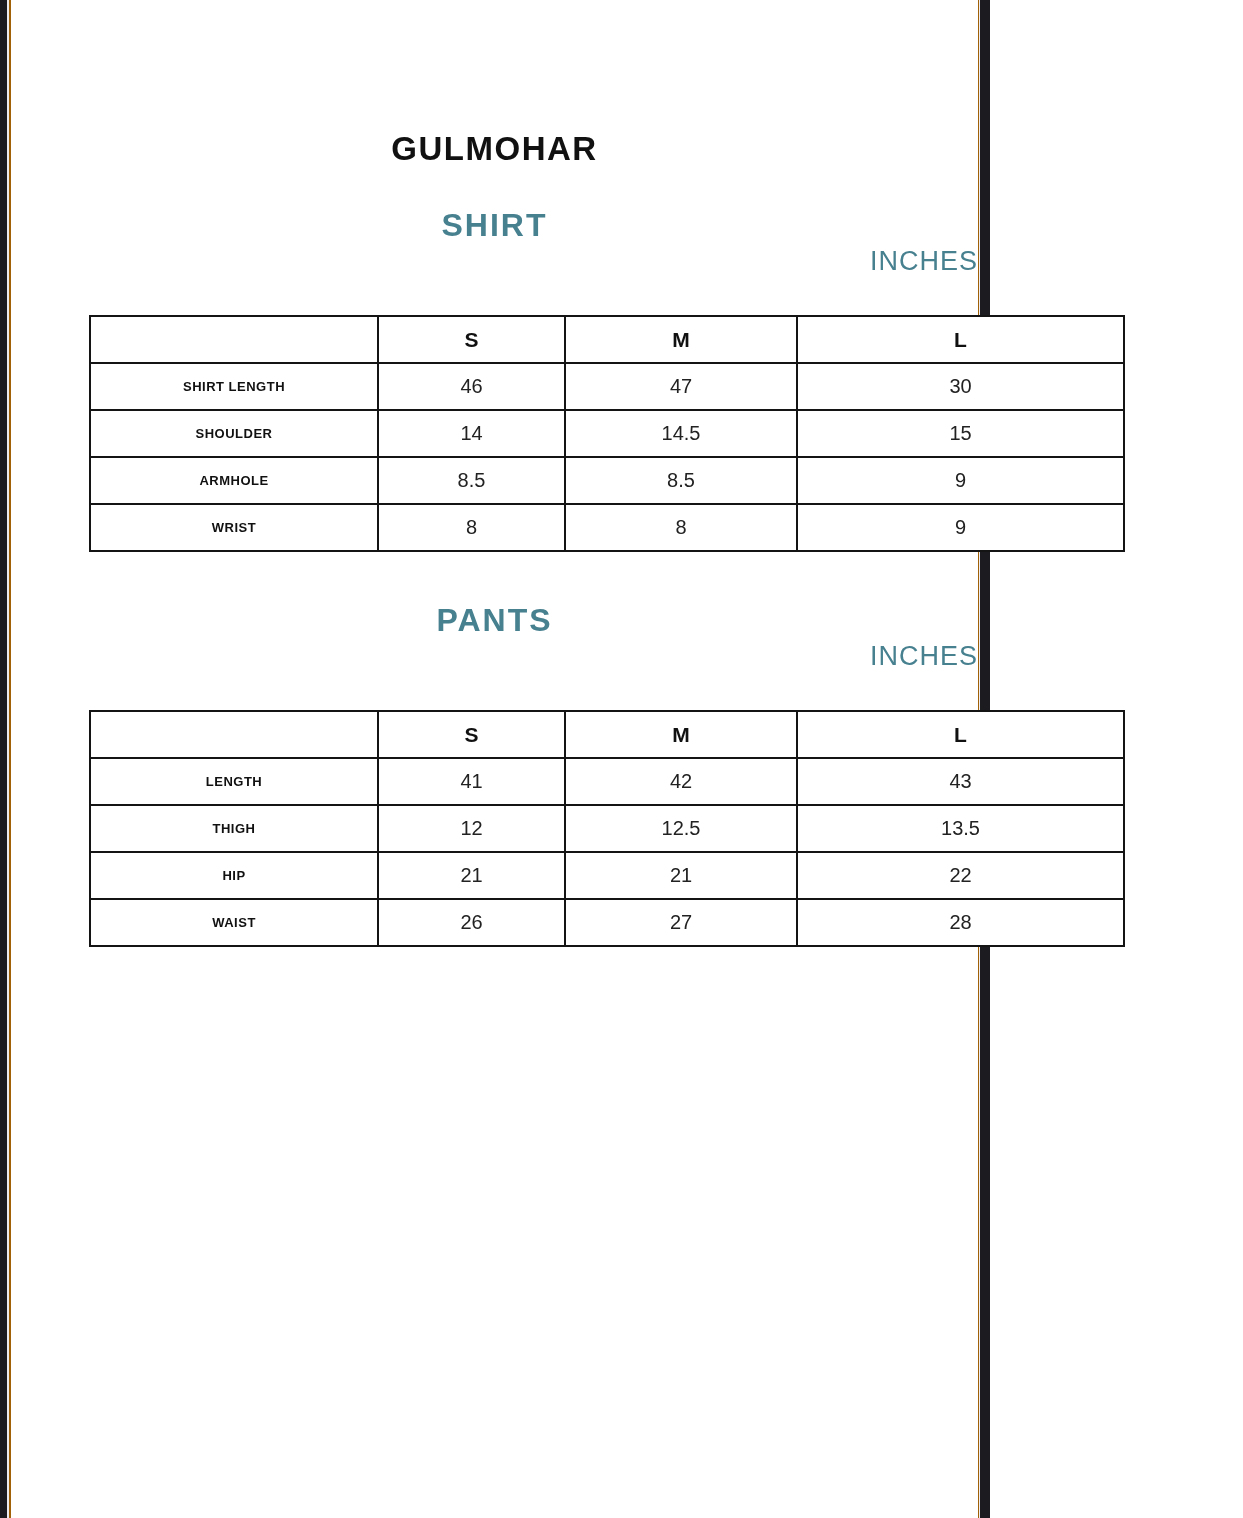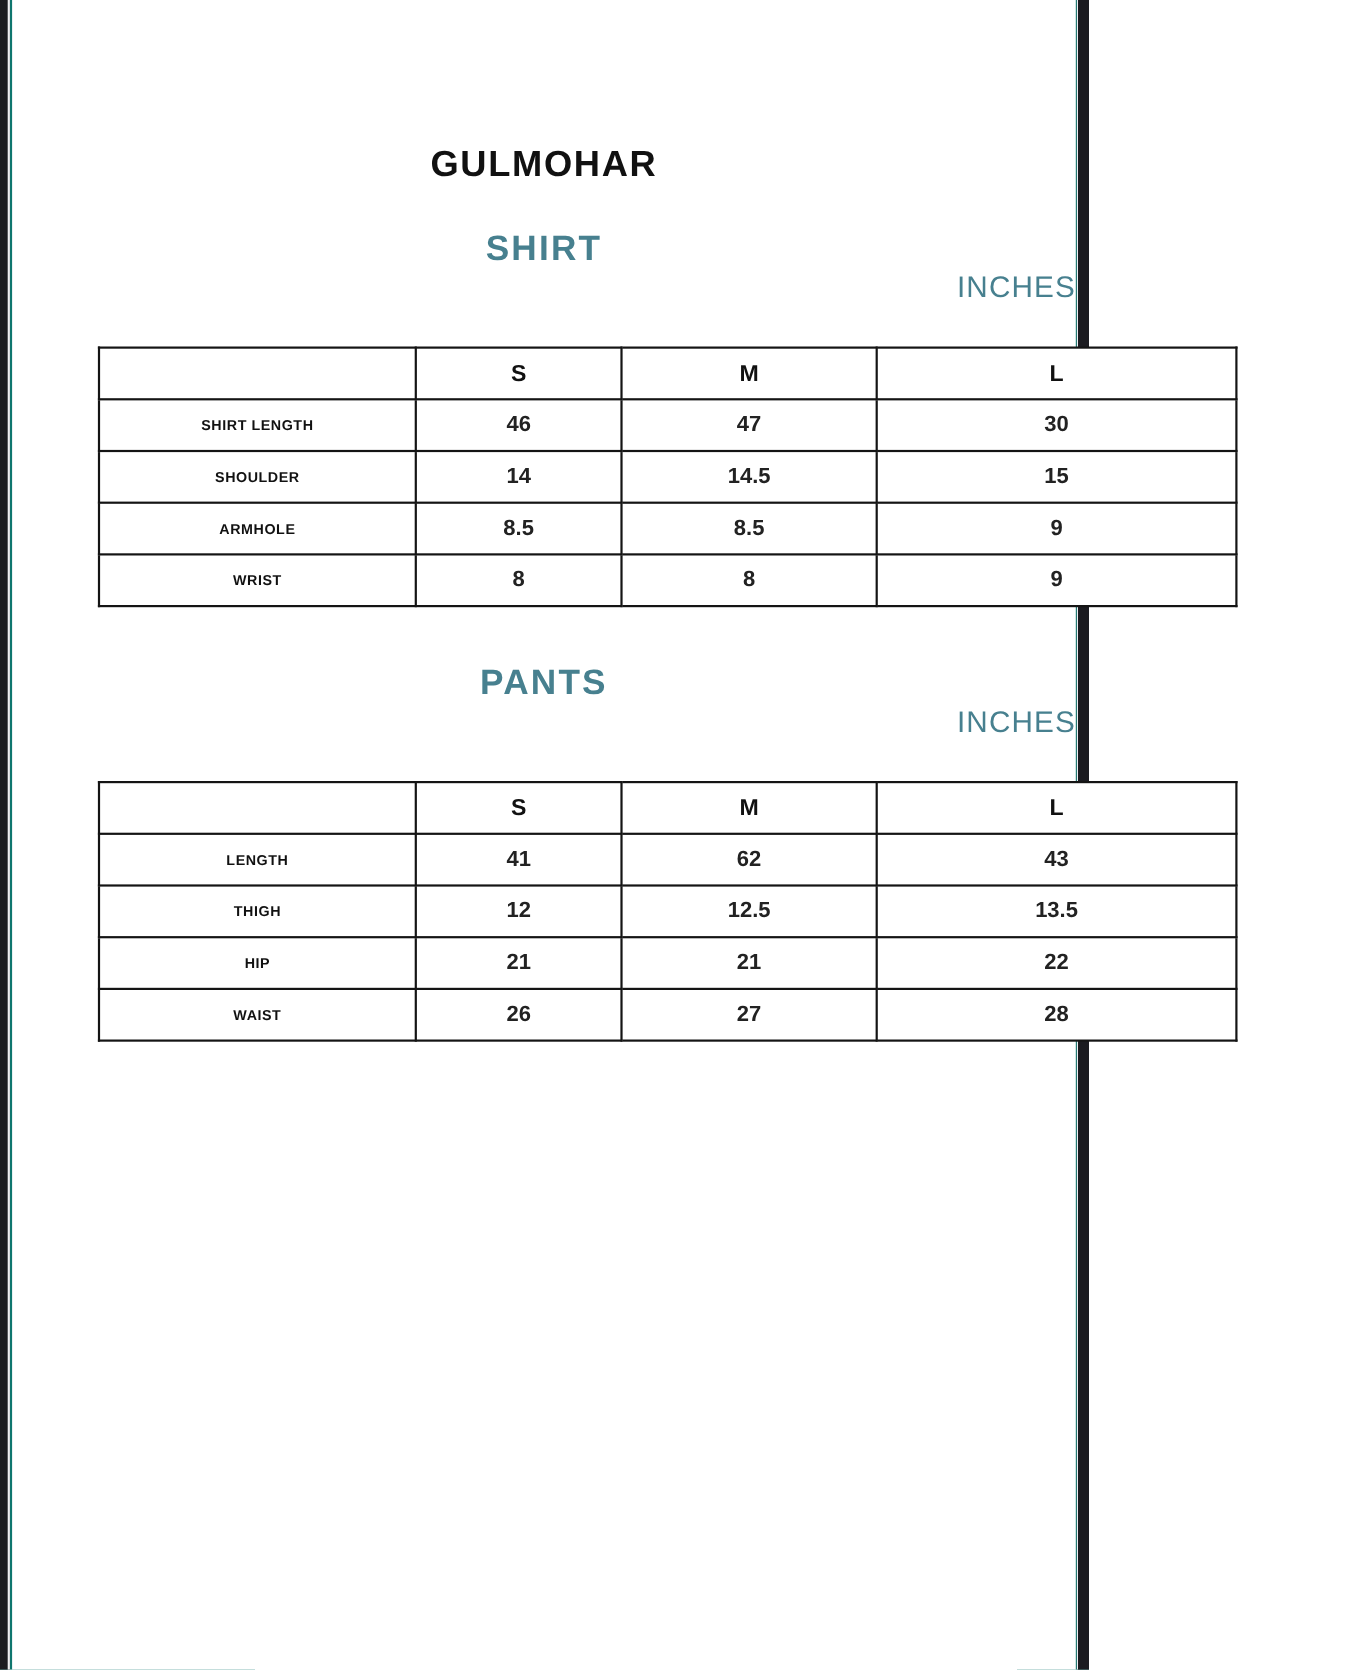--- a/index.html
+++ b/index.html
@@ -7,21 +7,21 @@
     width: 1243px;
     height: 1518px;
     background: #ffffff;
     font-family: "Liberation Sans", "DejaVu Sans", sans-serif;
     overflow: hidden;
   }
   .viewer {
     position: relative;
     width: 990px;
     height: 1518px;
-    background: #0f766e;
+    background: #a16207;
   }
   .edge-bar {
     position: absolute;
     top: 0;
     bottom: 0;
     background: #1b1b20;
   }
   .edge-bar.left  { left: 0;  width: 9px;  border-right: 2px solid #ededf1; }
   .edge-bar.right { right: 0; width: 11px; border-left: 1px solid #ededf1; }
   .page {
@@ -83,21 +83,21 @@
     color: #111111;
   }
   td.row-label {
     font-size: 13px;
     font-weight: bold;
     color: #111111;
     letter-spacing: 0.5px;
   }
   td.cell-value {
     font-size: 20px;
-    font-weight: bold;
+    font-weight: normal;
     color: #222222;
   }
 </style>
 </head>
 <body>
 
 <div class="viewer">
   <div class="edge-bar left"></div>
   <div class="edge-bar right"></div>
 
@@ -166,21 +166,21 @@
           <th></th>
           <th>S</th>
           <th>M</th>
           <th>L</th>
         </tr>
       </thead>
       <tbody>
         <tr>
           <td class="row-label">LENGTH</td>
           <td class="cell-value">41</td>
-          <td class="cell-value">62</td>
+          <td class="cell-value">42</td>
           <td class="cell-value">43</td>
         </tr>
         <tr>
           <td class="row-label">THIGH</td>
           <td class="cell-value">12</td>
           <td class="cell-value">12.5</td>
           <td class="cell-value">13.5</td>
         </tr>
         <tr>
           <td class="row-label">HIP</td>

